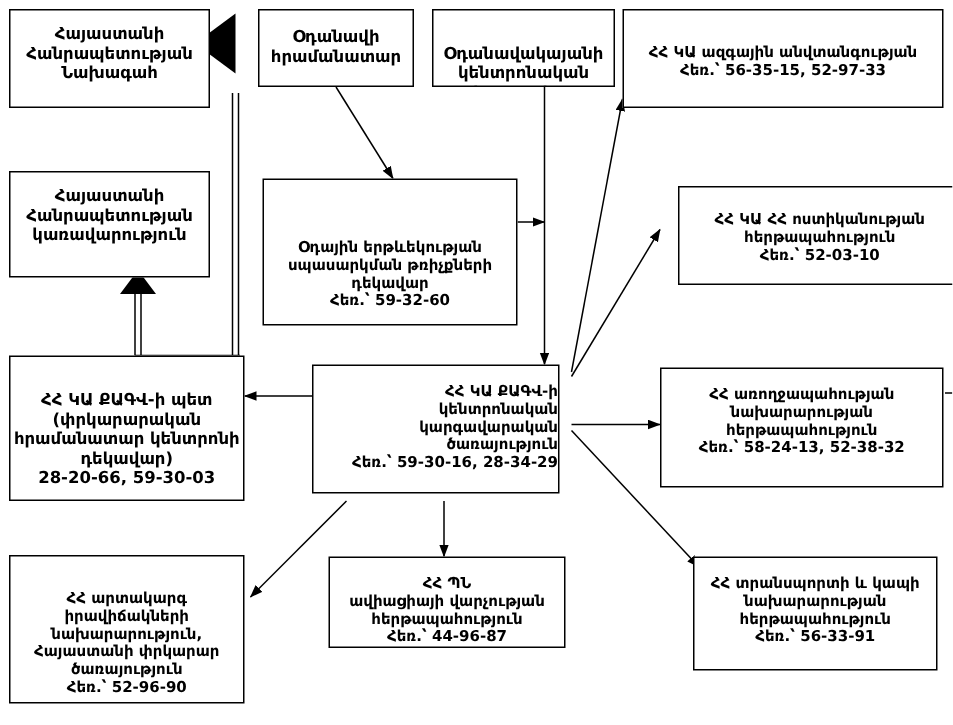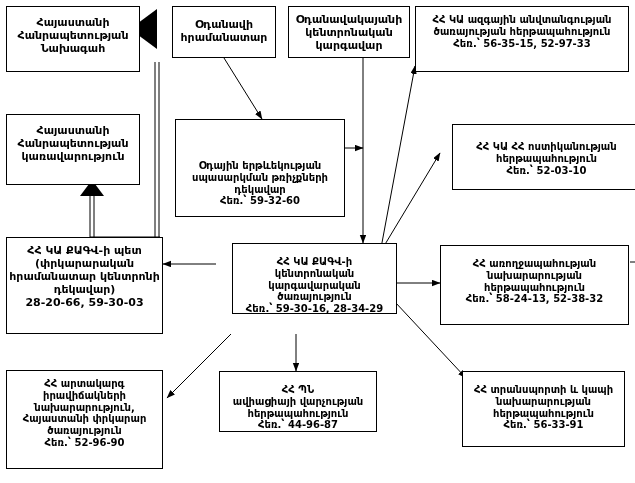--- a/index.html
+++ b/index.html
@@ -38,21 +38,21 @@
     overflow: hidden;
   }
   .node .line {
     display: block;
     width: 100%;
     white-space: nowrap;
   }
   .s11 { font-size: 11px; }
   .s10 { font-size: 10px; }
   .s9  { font-size: 11px; }
-  .pad-a { padding-top: 7px; }
+  .pad-a { padding-top: 23px; }
   .pad-b { padding-top: 10px; }
   .pad-c { padding-top: 16px; }
   .pad-d { padding-top: 40px; }
   .pad-f { padding-top: 12px; }
 </style>
 </head>
 <body>
 
 <div id="diagram-root">
 
@@ -117,38 +117,37 @@
   </div>
 
   <div class="node s11 pad-a" style="left:288px; top:6px; width:122px; height:52px;">
     <span class="line">Օդանավակայանի</span>
     <span class="line">կենտրոնական</span>
     <span class="line">կարգավար</span>
   </div>
 
   <div class="node s10 pad-a" style="left:415px; top:6px; width:214px; height:66px;">
     <span class="line">ՀՀ ԿԱ ազգային անվտանգության</span>
-    <span class="line">ծառայության հերթապահություն</span>
     <span class="line">Հեռ.՝ 56-35-15, 52-97-33</span>
   </div>
 
   <div class="node s10 pad-d" style="left:175px; top:119px; width:170px; height:98px;">
     <span class="line">Օդային երթևեկության</span>
     <span class="line">սպասարկման թռիչքների</span>
     <span class="line">դեկավար</span>
     <span class="line">Հեռ.՝ 59-32-60</span>
   </div>
 
   <div class="node s10 pad-c" style="left:452px; top:124px; width:189px; height:66px;">
     <span class="line">ՀՀ ԿԱ ՀՀ ոստիկանության</span>
     <span class="line">հերթապահություն</span>
     <span class="line">Հեռ.՝ 52-03-10</span>
   </div>
 
-  <div class="node s10 pad-f" style="left:232px; top:243px; width:165px; height:71px;">
+  <div class="node s10 pad-f" style="left:208px; top:243px; width:165px; height:86px;text-align:right;">
     <span class="line">ՀՀ ԿԱ ՔԱԳՎ-ի</span>
     <span class="line">կենտրոնական</span>
     <span class="line">կարգավարական</span>
     <span class="line">ծառայություն</span>
     <span class="line">Հեռ.՝ 59-30-16, 28-34-29</span>
   </div>
 
   <div class="node s9 pad-a" style="left:6px; top:237px; width:157px; height:97px;">
     <span class="line">ՀՀ ԿԱ ՔԱԳՎ-ի պետ</span>
     <span class="line">(փրկարարական</span>

